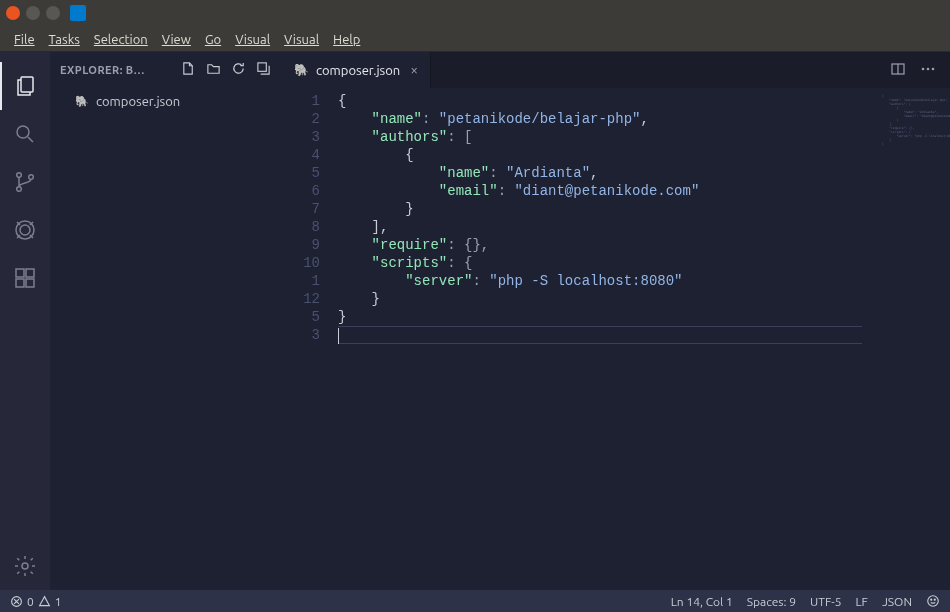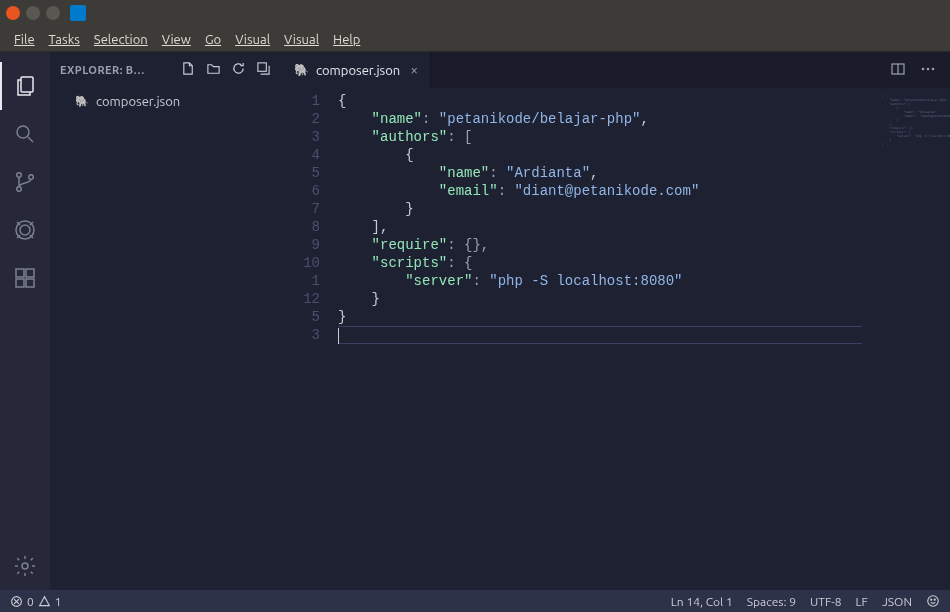--- a/index.html
+++ b/index.html
@@ -315,21 +315,21 @@
       </svg>
     <span>0</span>
     <svg width="13" height="13" viewBox="0 0 16 16" fill="none" stroke="currentColor" stroke-width="1.4">
         <path d="M8 2l6 11H2z"></path>
       </svg>
     <span>1</span>
   </span>
   <span class="spacer"></span>
   <span class="status-item">Ln 14, Col 1</span>
   <span class="status-item">Spaces: 9</span>
-  <span class="status-item">UTF-8</span>
+  <span class="status-item">UTF-5</span>
   <span class="status-item">LF</span>
   <span class="status-item">JSON</span>
   <span class="status-item">
     <svg width="14" height="14" viewBox="0 0 16 16" fill="none" stroke="currentColor" stroke-width="1.3">
         <circle cx="8" cy="8" r="6"></circle>
         <path d="M5.5 9.5c1 1.2 4 1.2 5 0"></path>
         <circle cx="6" cy="6.5" r="0.6" fill="currentColor"></circle>
         <circle cx="10" cy="6.5" r="0.6" fill="currentColor"></circle>
       </svg>
   </span>

